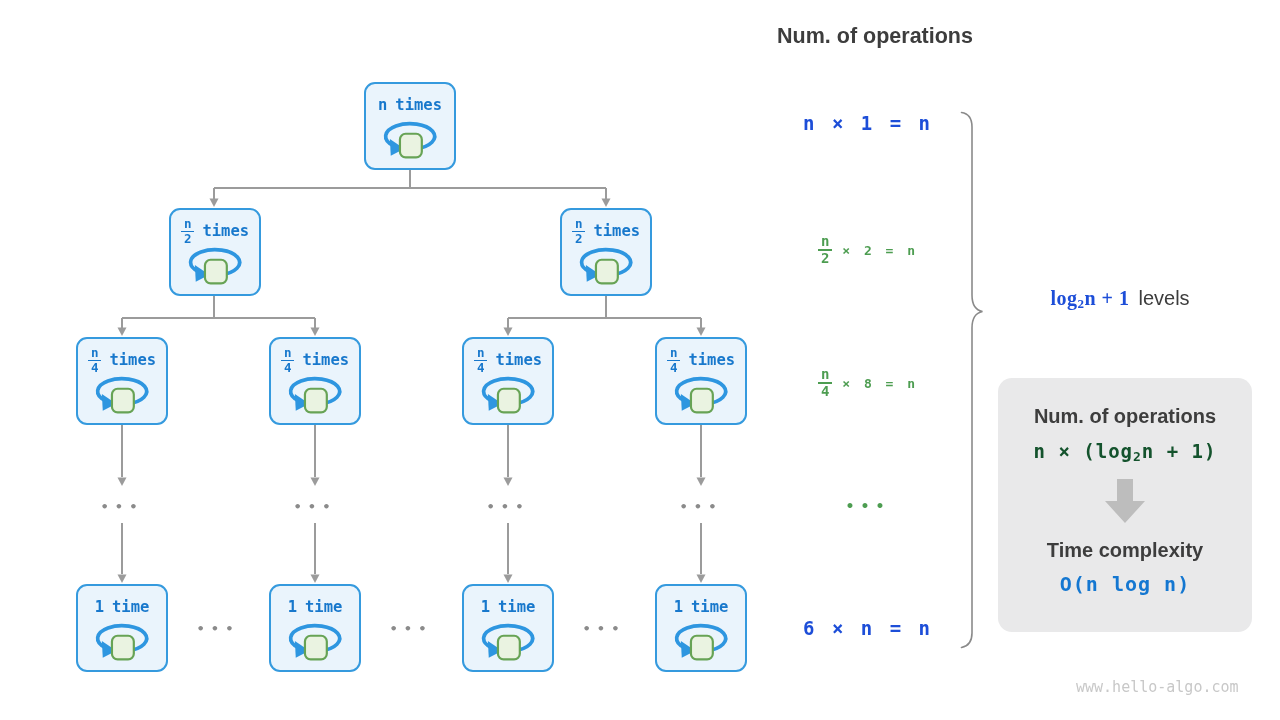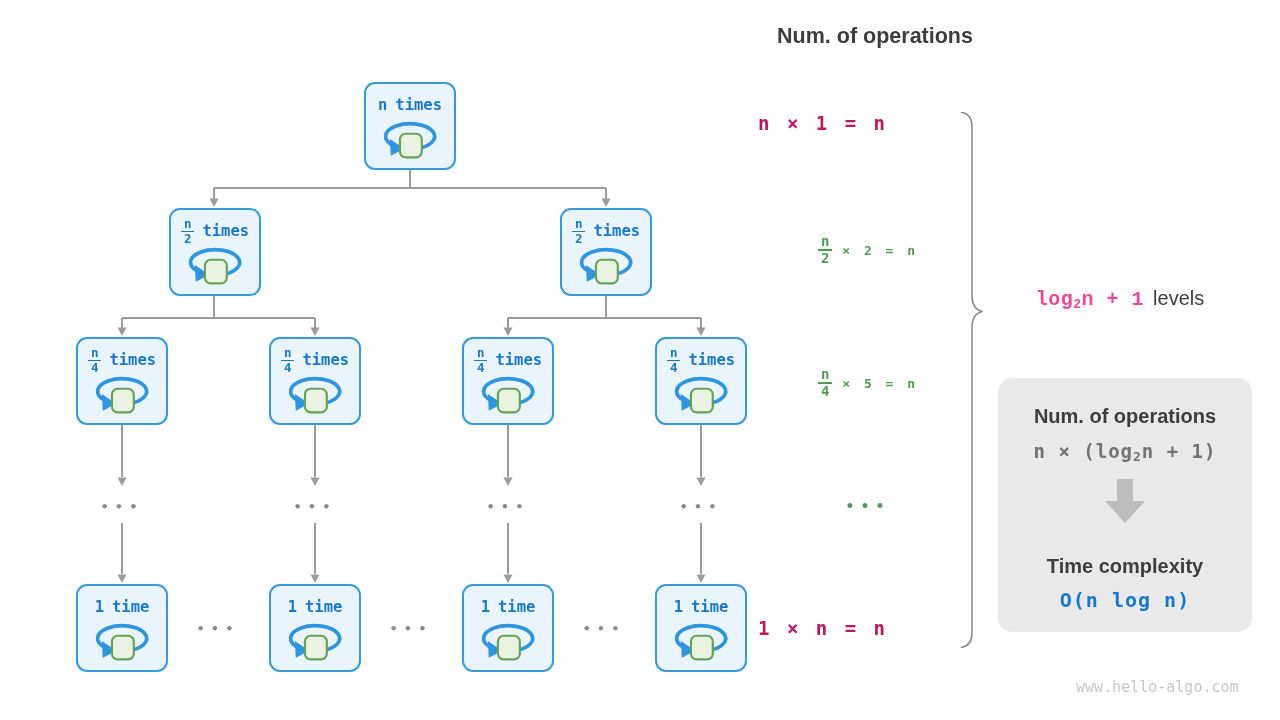--- a/index.html
+++ b/index.html
@@ -33,56 +33,56 @@
     letter-spacing:6px;font-size:13px;line-height:13px;
   }
   .dots.green{color:#4d9d51;font-size:14px;}
 
   
   .hdr{
     position:absolute;left:740px;top:22px;width:270px;text-align:center;z-index:2;
     font-weight:bold;font-size:21.5px;line-height:29px;color:#3d3d3d;
   }
   .eq{
-    position:absolute;left:758px;width:220px;text-align:left;z-index:2;
+    position:absolute;left:758px;width:220px;text-align:center;z-index:2;
     font-family:"DejaVu Sans Mono", monospace;font-weight:bold;
-    font-size:19px;color:#be185d;letter-spacing:3px;white-space:pre;
+    font-size:19px;color:#1d4ed8;letter-spacing:3px;white-space:pre;
   }
   .eq-frac{
     position:absolute;left:758px;width:220px;height:40px;z-index:2;
     display:flex;align-items:center;justify-content:center;gap:10px;
     font-family:"DejaVu Sans Mono", monospace;font-weight:bold;color:#4d9d51;
   }
   .eq-frac .frac{font-size:14px;}
   .eq-frac .frac .fnum{border-bottom:2px solid #4d9d51;}
   .eq-frac .rest{font-size:13px;letter-spacing:3px;white-space:pre;}
 
   
   .brace-label{position:absolute;left:1015px;top:283px;width:210px;text-align:center;z-index:2;
     font-size:20px;line-height:30px;color:#3d3d3d;}
   .brace-label .green{
-    font-family:Liberation Mono, monospace;font-weight:bold;color:#ec4899;letter-spacing:0.5px;
+    font-family:Liberation Serif, serif;font-weight:bold;color:#1d4ed8;letter-spacing:0.5px;
   }
   .brace-label sub{font-size:13px;vertical-align:-3px;}
   .brace-label .dk{margin-left:9px;text-align:right;}
 
   
   .panel{
     position:absolute;left:998px;top:378px;width:254px;height:254px;z-index:2;
     background:#e9e9ea;border-radius:14px;display:flex;flex-direction:column;align-items:center;
   }
   .panel .ptitle{font-weight:bold;font-size:20px;color:#3d3d3d;}
   .panel .ptitle.t1{margin-top:27px;}
   .panel .pformula1{
     margin-top:12px;font-family:"DejaVu Sans Mono", monospace;font-weight:bold;
-    font-size:19px;color:#737373;letter-spacing:1px;
+    font-size:19px;color:#14532d;letter-spacing:1px;
   }
   .panel .pformula1 sub{font-size:13px;vertical-align:-3px;}
   .panel .arrow-svg{margin-top:15px;width:40px;height:44px;}
-  .panel .ptitle.t2{margin-top:32px;}
+  .panel .ptitle.t2{margin-top:16px;}
   .panel .pformula2{
     margin-top:10px;font-family:"DejaVu Sans Mono", monospace;font-weight:bold;
     font-size:20px;color:#1477d1;letter-spacing:1px;white-space:pre;
   }
 
   .watermark{
     position:absolute;left:1076px;top:678px;z-index:2;
     font-family:"DejaVu Sans Mono", monospace;font-size:15px;color:#c8c8c8;
   }
 </style>
@@ -248,26 +248,26 @@
         <span class="fden">2</span>
       </span>
     <span class="rest">× 2 = n</span>
   </div>
 
   <div class="eq-frac" style="top:363px">
     <span class="frac">
         <span class="fnum">n</span>
         <span class="fden">4</span>
       </span>
-    <span class="rest">× 5 = n</span>
+    <span class="rest">× 8 = n</span>
   </div>
 
   <div class="dots green" style="left:836px;top:500px">•••</div>
 
-  <div class="eq" style="top:617px">1 × n = n</div>
+  <div class="eq" style="top:617px">6 × n = n</div>
 
   <div class="brace-label">
     <div>
       <span class="green"><span>log</span><sub>2</sub><span>n + 1</span></span><span class="dk">levels</span>
     </div>
   </div>
 
   <div class="panel">
     <div class="ptitle t1">Num. of operations</div>
     <div class="pformula1">

